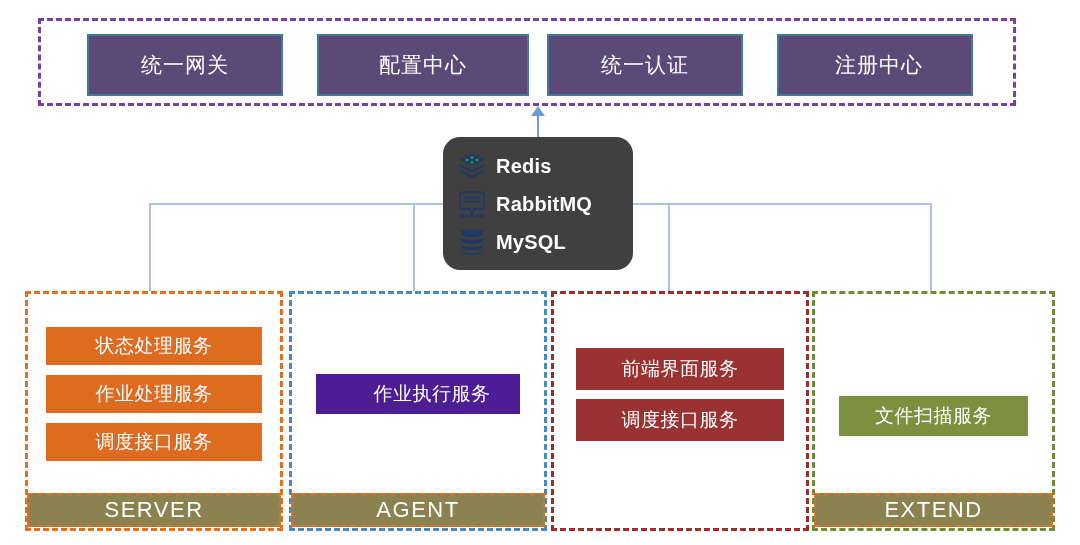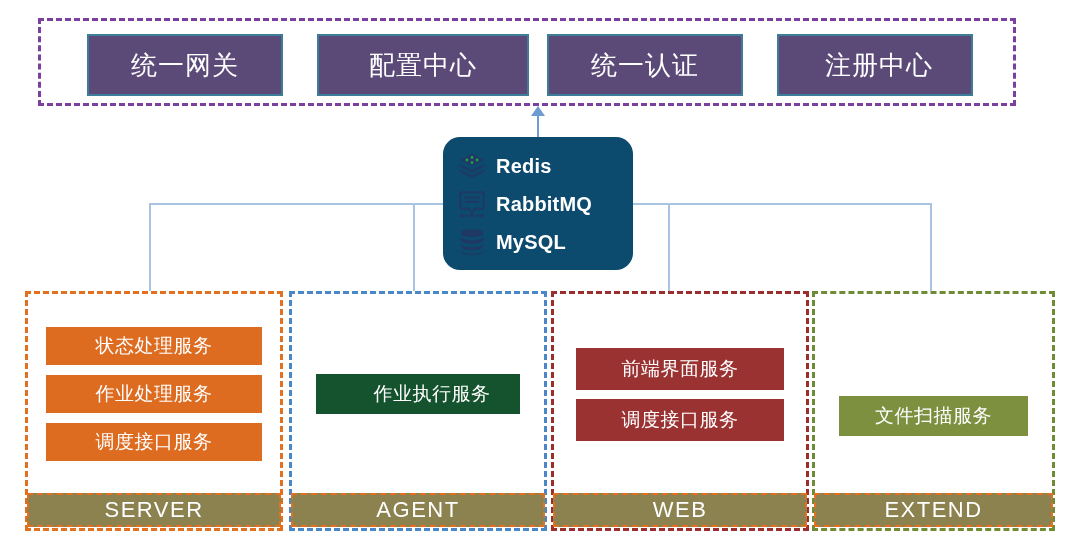--- a/index.html
+++ b/index.html
@@ -17,21 +17,21 @@
     left: 38px; top: 18px; width: 978px; height: 88px;
     border: 3px dashed #7B3FA0;
     background: #ffffff;
   }
   .platform-box {
     position: absolute;
     top: 13px; height: 62px;
     background: #5B4A78;
     border: 2px solid #3E7D99;
     color: #ffffff;
-    font-size: 26px;
+    font-size: 21px;
     display: flex; align-items: center; justify-content: center;
     letter-spacing: 1px;
   }
 
   
   #uplink-line {
     position: absolute;
     left: 537px; top: 114px; width: 2px; height: 28px;
     background: #6E9BD1;
   }
@@ -41,21 +41,21 @@
     width: 0; height: 0;
     border-left: 7px solid transparent;
     border-right: 7px solid transparent;
     border-bottom: 10px solid #6E9BD1;
   }
 
   
   #middleware-box {
     position: absolute;
     left: 443px; top: 137px; width: 190px; height: 133px;
-    background: #0c4a6e;
+    background: #404040;
     border-radius: 17px;
     padding: 10px 0 0 14px;
   }
   .mw-row {
     display: flex; align-items: center;
     height: 38px; gap: 9px;
   }
   .mw-label {
     color: #ffffff; font-size: 20px; font-weight: 600;
     letter-spacing: 0.2px;
@@ -219,41 +219,38 @@
         <span>调度接口服务</span>
       </div>
     </div>
     <div class="module-label">
       <span>SERVER</span>
     </div>
   </div>
 
   <div class="module-col" id="col-agent">
     <div class="module-body" style="border-color:#4A87C8;">
-      <div class="service-box" style="background:#14532d;padding-left:28px;">
+      <div class="service-box" style="background:#4c1d95;padding-left:28px;">
         <span>作业执行服务</span>
       </div>
     </div>
     <div class="module-label">
       <span>AGENT</span>
     </div>
   </div>
 
   <div class="module-col" id="col-web">
     <div class="module-body" style="border-color:#9B2D2D;">
       <div class="service-box" style="background:#9B3232;">
         <span>前端界面服务</span>
       </div>
       <div class="service-box" style="background:#9B3232;">
         <span>调度接口服务</span>
       </div>
     </div>
-    <div class="module-label">
-      <span>WEB</span>
-    </div>
   </div>
 
   <div class="module-col" id="col-extend">
     <div class="module-body" style="border-color:#6E8B35;">
       <div class="service-box" style="background:#7D9040;">
         <span>文件扫描服务</span>
       </div>
     </div>
     <div class="module-label">
       <span>EXTEND</span>

